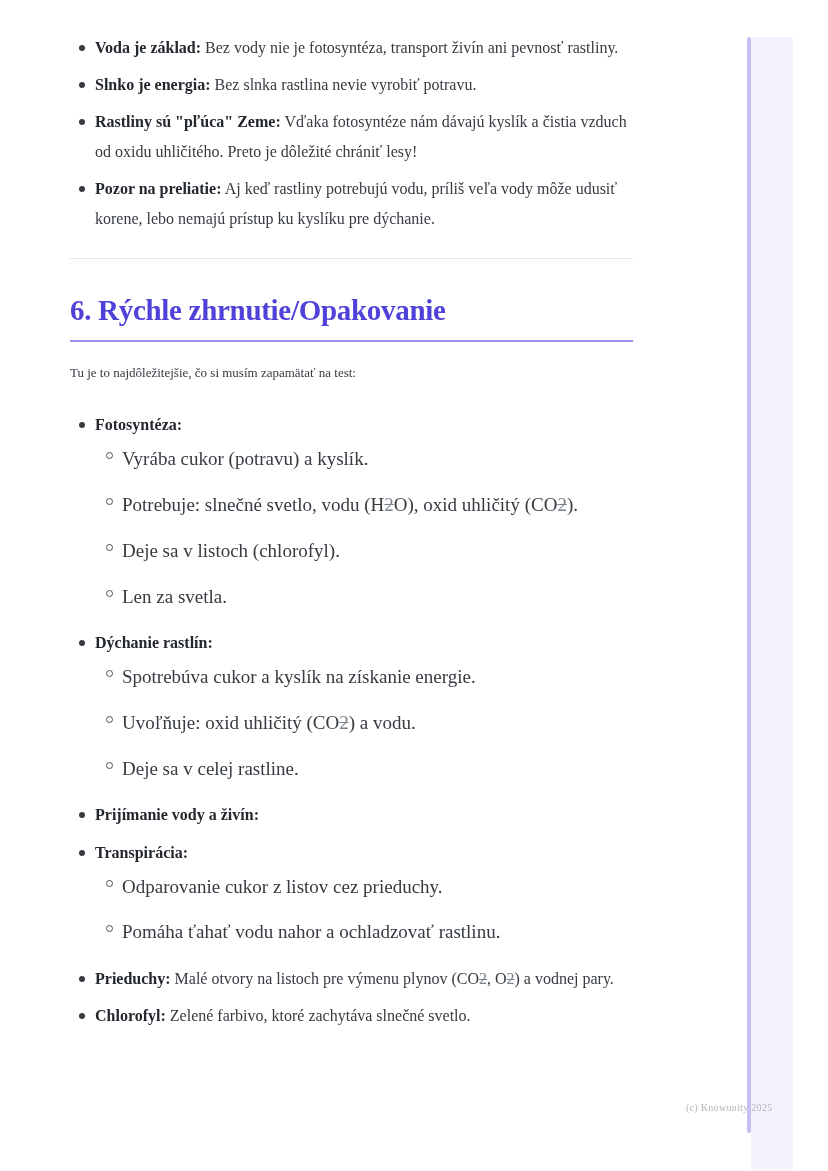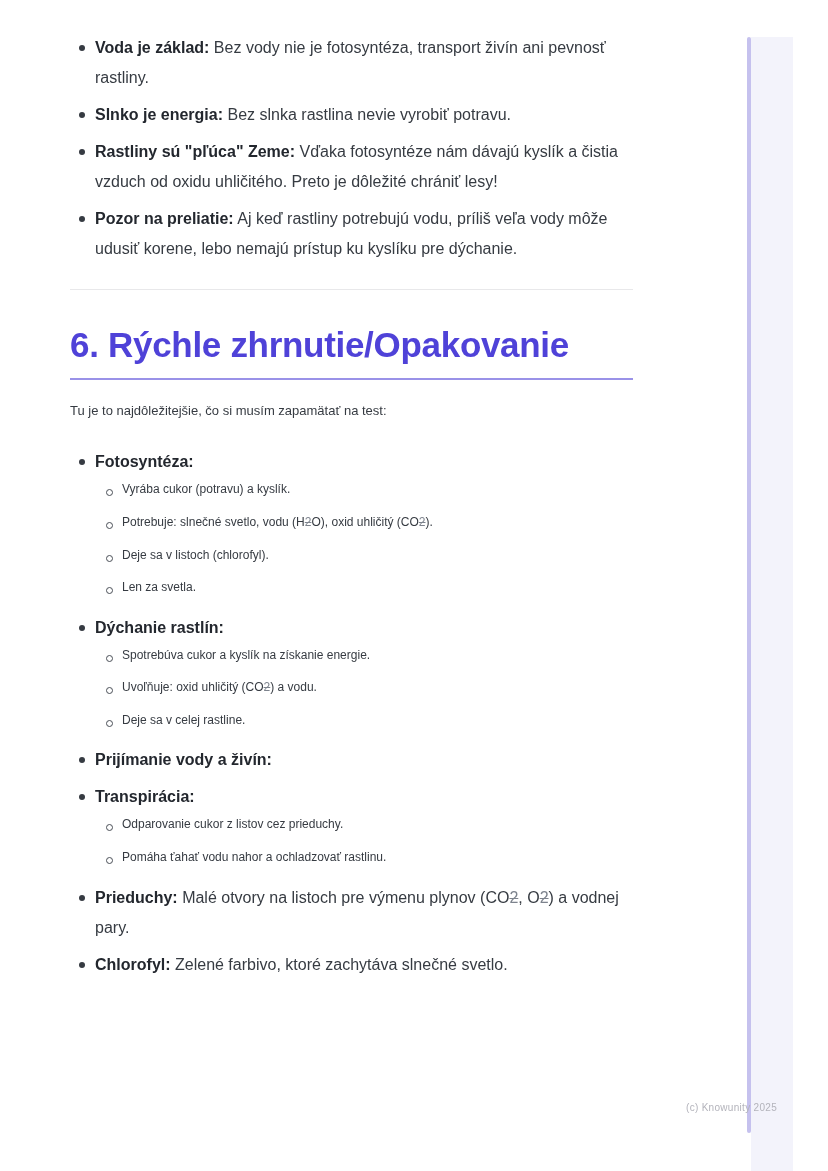--- a/index.html
+++ b/index.html
@@ -2,21 +2,21 @@
 <html style="--accent: #4f42d8; --accent_light: #9a92e8; --table_header_bg: #4f46e0; --body_text: #363b42; --strike_text: #7d838d; --watermark_text: #b3b3bb;"><head>
 <meta charset="utf-8">
 <style>
   * { margin:0; padding:0; box-sizing:border-box; }
   html,body { background:#ffffff; }
   .page {
     position:relative;
     width:828px; height:1171px;
     background:#ffffff;
     overflow:hidden;
-    font-family:Liberation Sans, sans-serif;
+    font-family:Liberation Serif, serif;
     color:#363b42;
   }
   .content {
     position:absolute; left:70px; top:33px; width:563px;
   }
   
   ul.l1 { list-style:none; }
   ul.l1 > li {
     position:relative;
     padding-left:25px;
@@ -30,41 +30,41 @@
     width:6px; height:6px; border-radius:50%;
     background:#363b42;
   }
   ul.l1 > li .lead { font-weight:700; color:#23272e; }
   
   ul.l2 { list-style:none; margin-top:1px; }
   ul.l2 > li {
     position:relative;
     padding-left:27px;
     margin-bottom:10px;
-    font-size:12px;
+    font-size:19px;
     line-height:1.88;
     font-weight:400;
   }
   ul.l2 > li:last-child { margin-bottom:14px; }
   ul.l2 > li::before {
     content:"";
     position:absolute; left:11px; top:11px;
     width:5px; height:5px; border-radius:50%;
     border:1.5px solid #4a4f57;
     background:transparent;
   }
   .strike { text-decoration:line-through; color:#7d838d; }
   hr.divider {
     border:none;
     border-top:1px solid #e8e8ea;
     margin-top:24px;
   }
   h2.section-heading {
     margin-top:35px;
-    font-size:35px;
+    font-size:29px;
     font-weight:700;
     letter-spacing:-0.3px;
     color:var(--accent, #4f42d8);
     padding-bottom:13px;
     border-bottom:2px solid var(--accent_light, #9a92e8);
   }
   p.intro {
     font-size:13px;
     margin-top:21px;
     margin-bottom:26px;

